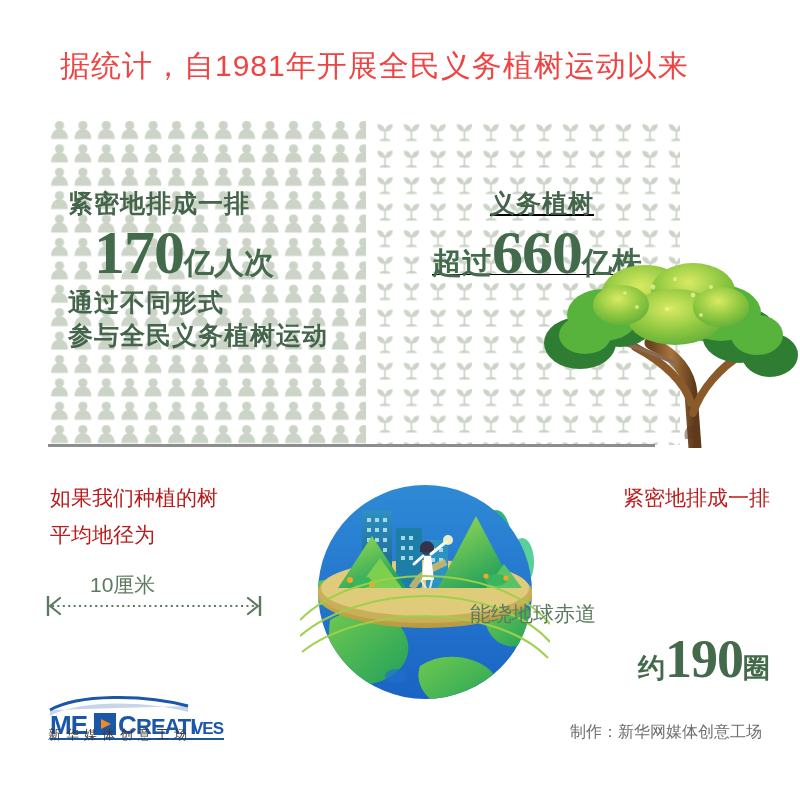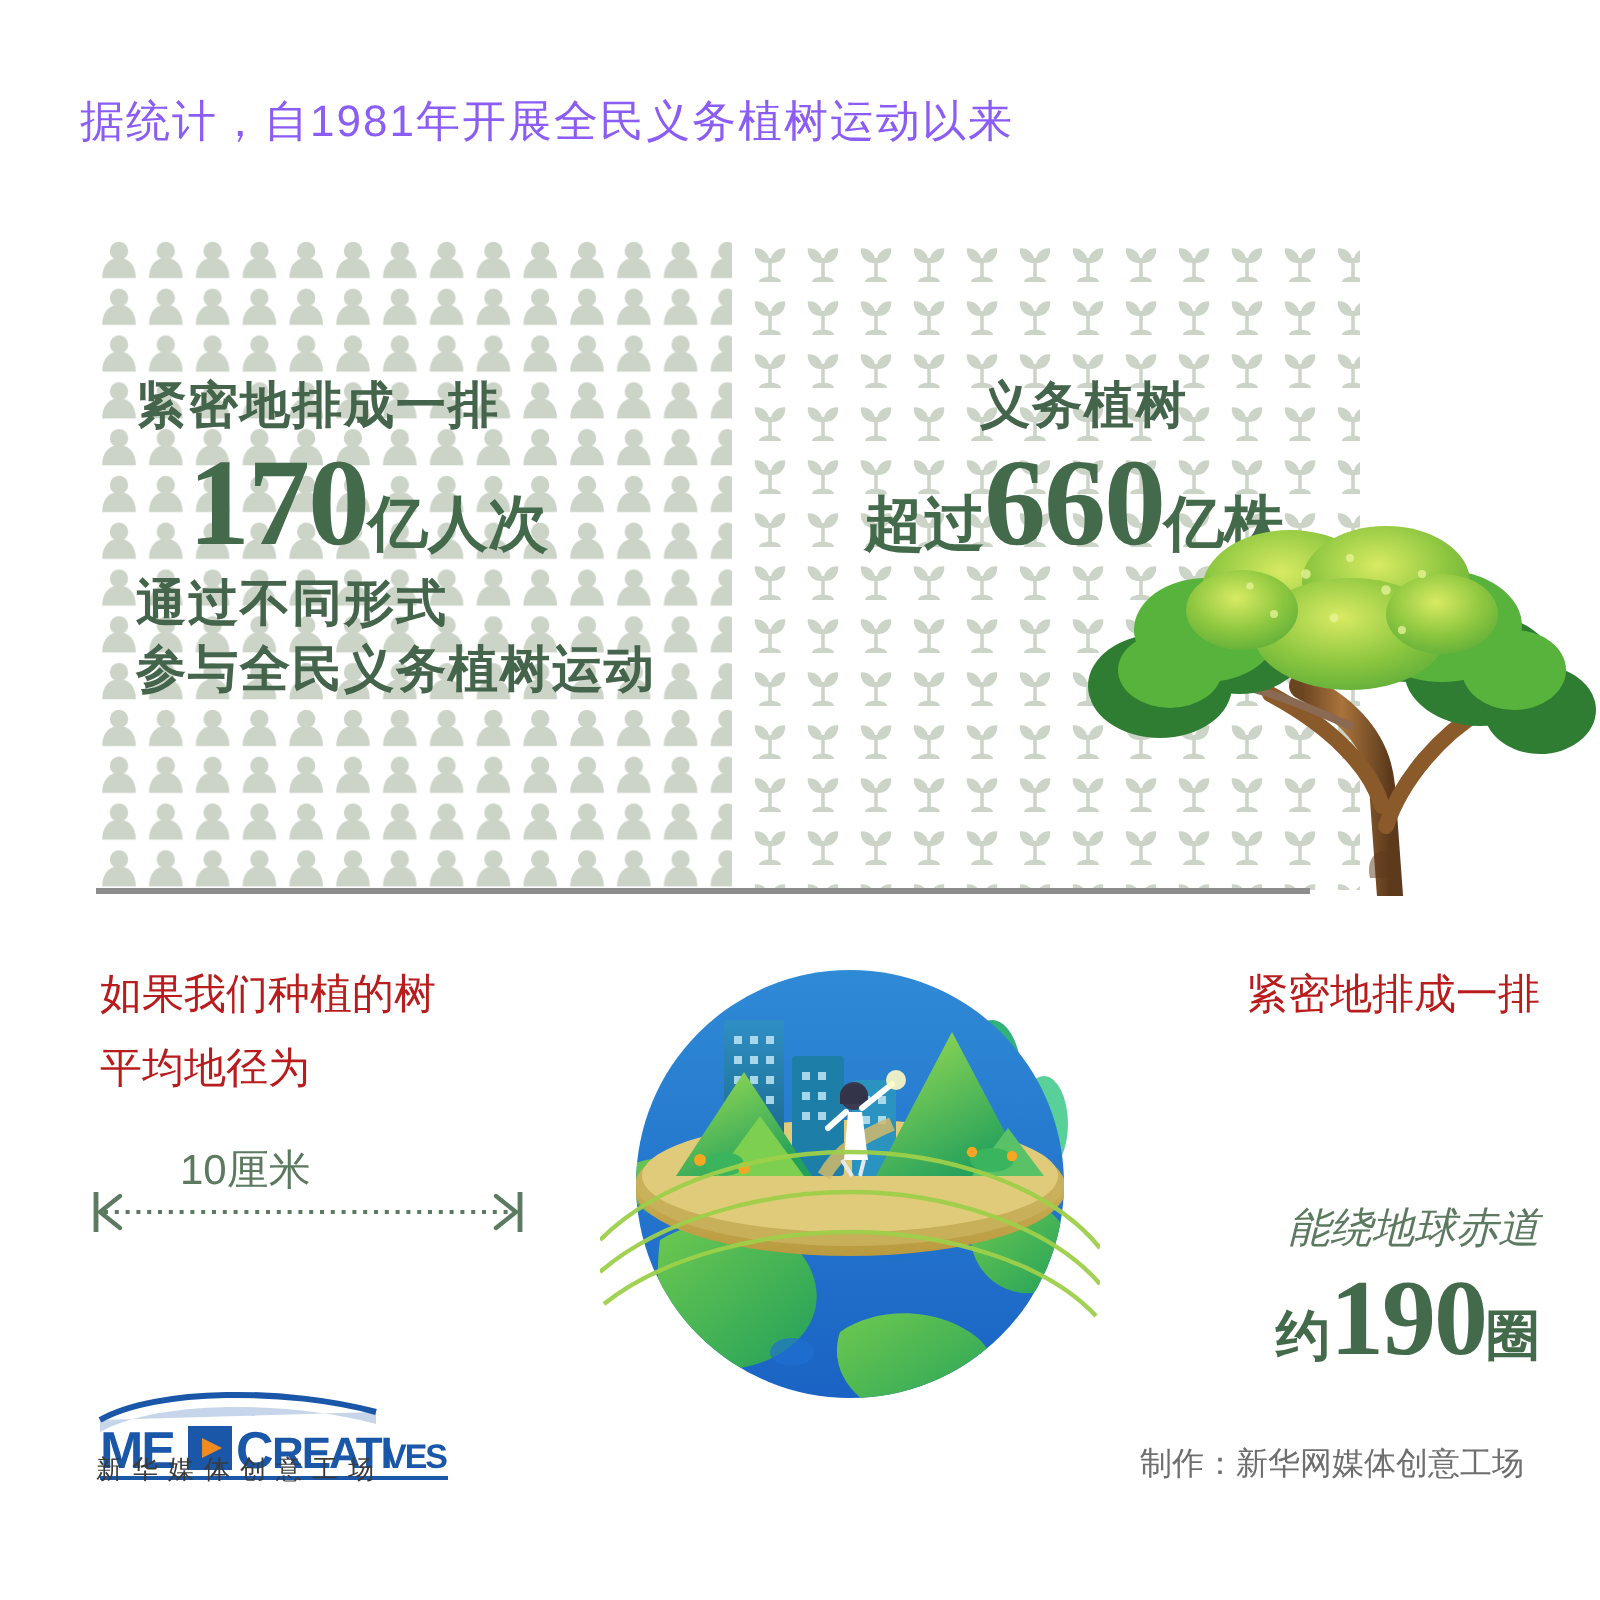--- a/index.html
+++ b/index.html
@@ -7,38 +7,38 @@
     width:800px;height:800px;
     background:#ffffff;
     font-family:"Liberation Sans","DejaVu Sans",sans-serif;
     overflow:hidden;
     position:relative;
   }
   #stage{position:absolute;left:0;top:0;width:800px;height:800px;}
 
   
   .headline{
-    position:absolute;left:40px;top:46px;
-    font-size:22px;color:#8b5cf6;letter-spacing:1px;
+    position:absolute;left:60px;top:46px;
+    font-size:30px;color:#ef4444;letter-spacing:1px;
     white-space:nowrap;
   }
 
   
   .pattern{position:absolute;overflow:hidden;}
   #people-pattern{
     left:48px;top:118px;width:318px;height:327px;
   }
   #sprout-pattern{
     left:372px;top:118px;width:308px;height:327px;
   }
 
   
   .stat{position:absolute;}
   #stat-left{left:68px;top:188px;width:300px;}
-  #stat-right{left:395px;top:188px;width:290px;}
+  #stat-right{left:395px;top:188px;width:290px;text-decoration:underline;}
 
   .line-sm{
     font-size:25px;font-weight:bold;color:#44654b;
     font-family:"Liberation Serif","DejaVu Serif",serif;
     letter-spacing:1px;line-height:1.25;white-space:nowrap;
   }
   .line-big{
     white-space:nowrap;line-height:1;margin:2px 0 4px 0;
     font-family:"Liberation Serif","DejaVu Serif",serif;
     color:#446a4c;
@@ -74,21 +74,21 @@
   #lower-right-text{left:520px;top:480px;text-align:right;width:250px;}
 
   #measure-label{
     position:absolute;left:90px;top:571px;
     font-size:21px;color:#5c7a5f;white-space:nowrap;
   }
   #measure-arrow{position:absolute;left:44px;top:595px;width:220px;height:22px;}
 
   #equator-text{
     position:absolute;left:470px;top:600px;width:300px;
-    text-align:right;font-size:21px;color:#5c7a5f;white-space:nowrap;font-style:italic;
+    text-align:left;font-size:21px;color:#5c7a5f;white-space:nowrap;
   }
   #loops{
     position:absolute;left:470px;top:632px;width:300px;
     text-align:right;white-space:nowrap;
     font-family:"Liberation Serif","DejaVu Serif",serif;
     color:#446a4c;line-height:1;
   }
   #loops .num{font-size:54px;}
   #loops .pre,#loops .unit{font-size:27px;font-weight:bold;}
 

